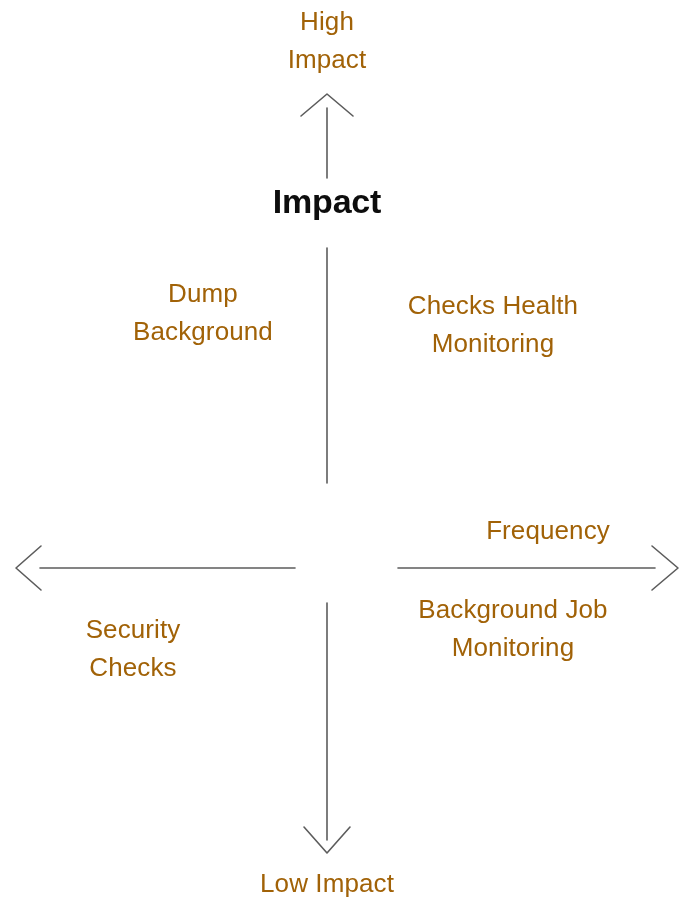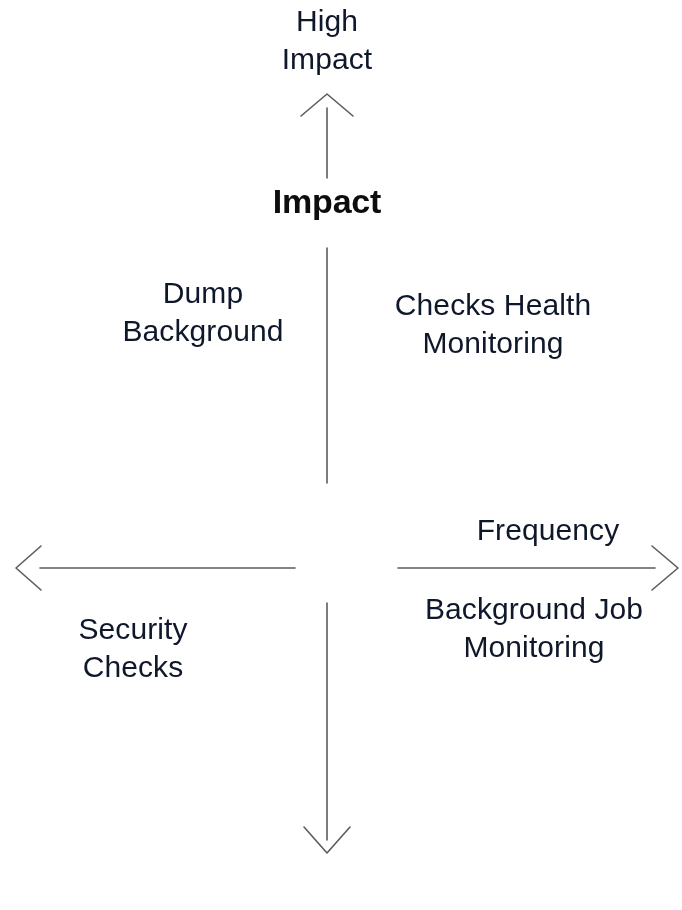--- a/index.html
+++ b/index.html
@@ -22,22 +22,22 @@
   #axes-svg {
     position: absolute;
     left: 0;
     top: 0;
     width: 682px;
     height: 910px;
     display: block;
   }
   .label {
     position: absolute;
-    color: #0f172a;
-    font-size: 30px;
+    color: #a16207;
+    font-size: 26px;
     line-height: 38px;
     font-weight: 400;
     text-align: center;
     white-space: pre-line;
     letter-spacing: 0.1px;
   }
   
   #label-high-impact {
     left: 177px;
     top: 2px;
@@ -74,21 +74,21 @@
   }
   
   #label-security-checks {
     left: 3px;
     top: 590px;
     width: 260px;
     margin-top: 20px;
   }
   
   #label-background-job {
-    left: 394px;
+    left: 373px;
     top: 590px;
     width: 280px;
   }
   
   #label-low-impact {
     left: 177px;
     top: 864px;
     width: 300px;
   }
 </style>
@@ -129,14 +129,15 @@
 Monitoring</div>
 
   <div class="label" id="label-axis-frequency">Frequency</div>
 
   <div class="label" id="label-security-checks">Security
 Checks</div>
 
   <div class="label" id="label-background-job">Background Job
 Monitoring</div>
 
+  <div class="label" id="label-low-impact">Low Impact</div>
 
 </div>
 
 </body></html>

